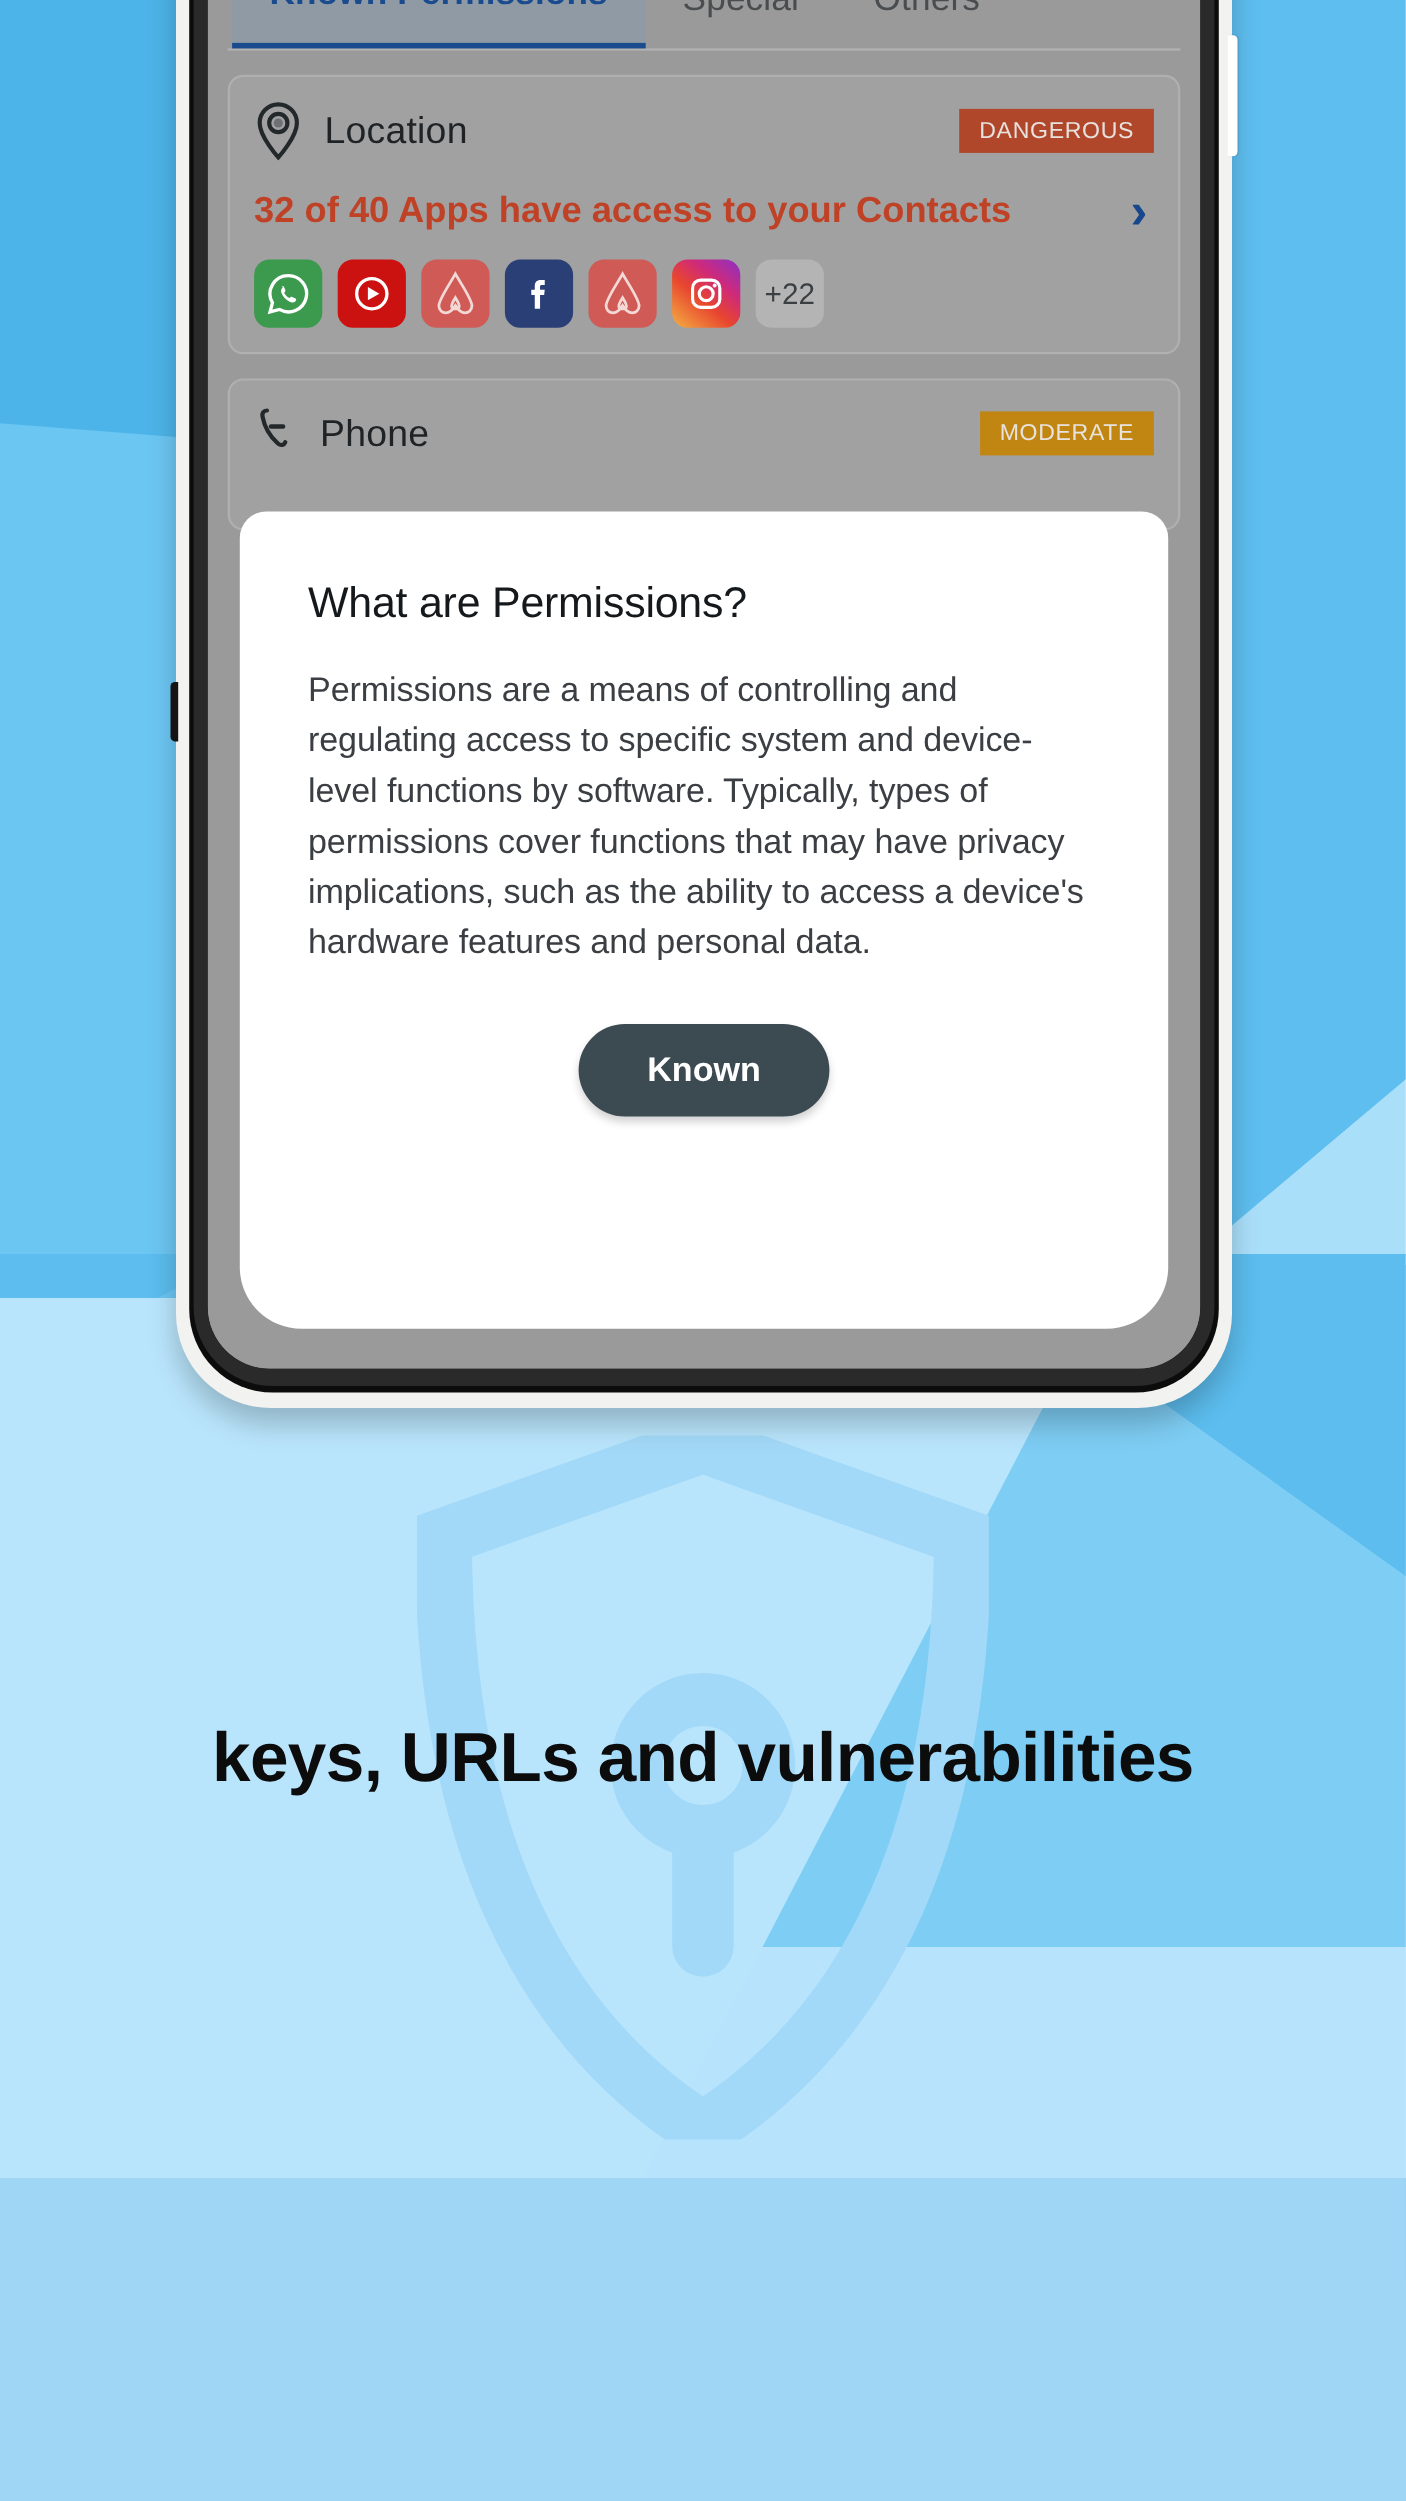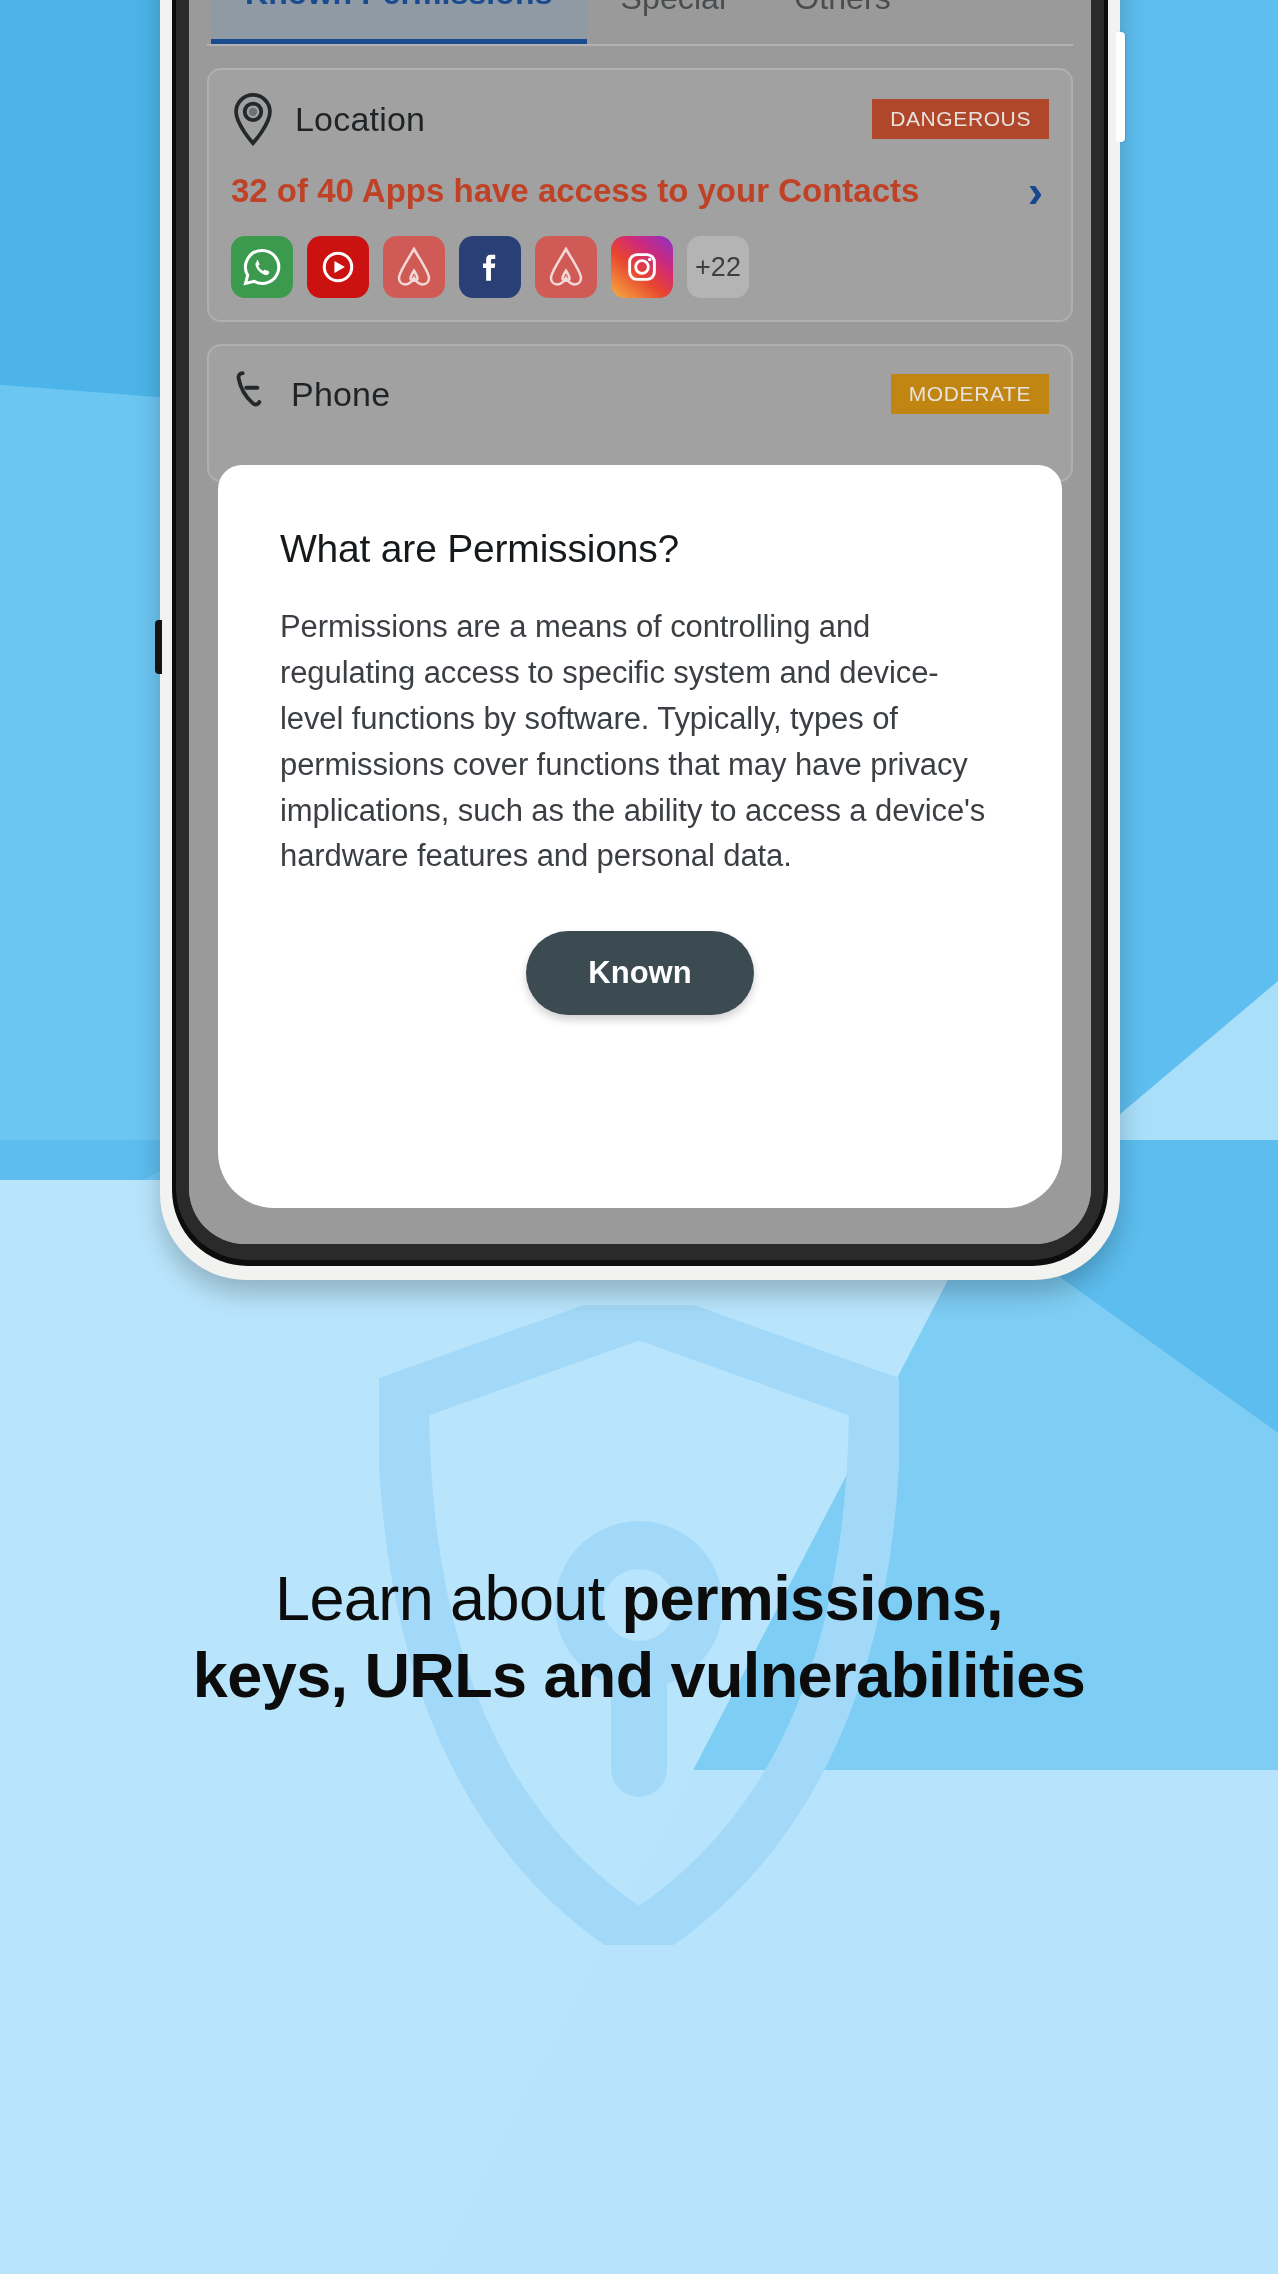--- a/index.html
+++ b/index.html
@@ -8,21 +8,21 @@
     width: 1278px;
     height: 2274px;
     overflow: hidden;
     font-family: "Liberation Sans", sans-serif;
     background: #9fd6f5;
   }
 
   #stage {
     position: relative;
     width: 1278px;
-    height: 2274px;
+    height: 1980px;
     overflow: hidden;
     background: #ffffff;
   }
 
   
   .bg-base {
     position: absolute;
     inset: 0;
     background: #aadffa;
   }
@@ -474,19 +474,16 @@
         <div class="dialog-body">Permissions are a means of controlling and regulating access to specific system and device-level functions by software. Typically, types of permissions cover functions that may have privacy implications, such as the ability to access a device's hardware features and personal data.</div>
         <div class="dialog-actions">
           <button class="close-btn">Known</button>
         </div>
       </div>
 
     </div>
   </div>
 
   <div class="headline">
-    <div>
-      <span class="r">Learn about </span><span class="b">permissions,</span>
-    </div>
     <div class="b">keys, URLs and vulnerabilities</div>
   </div>
 
 </div>
 
 </body></html>

